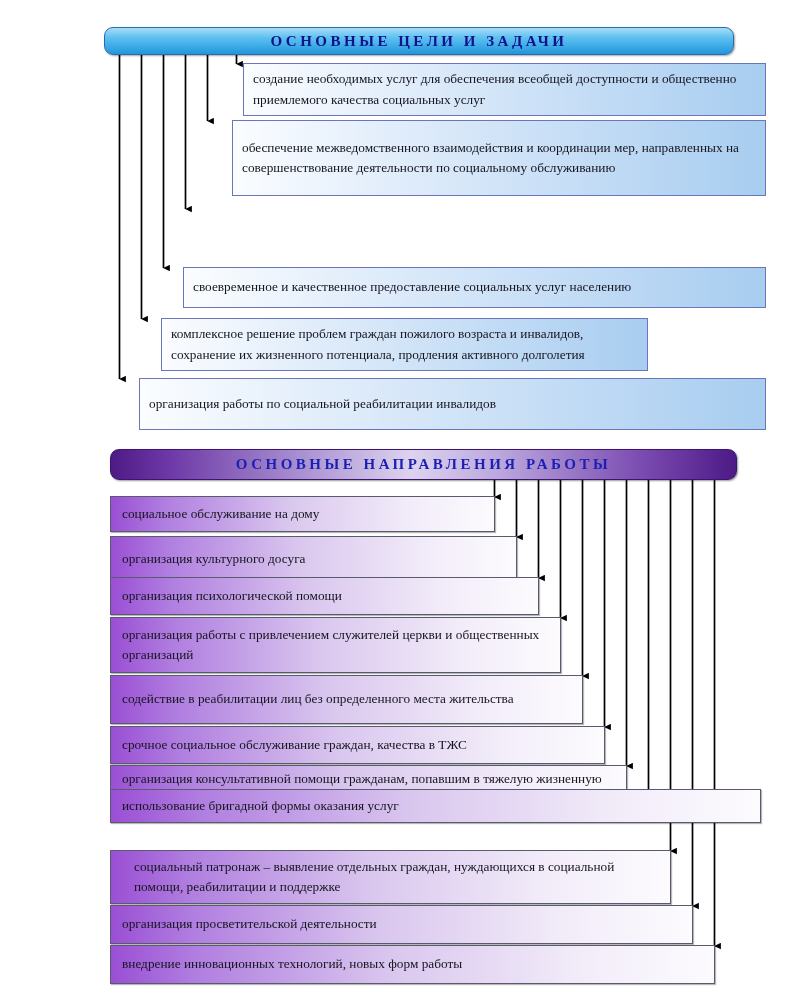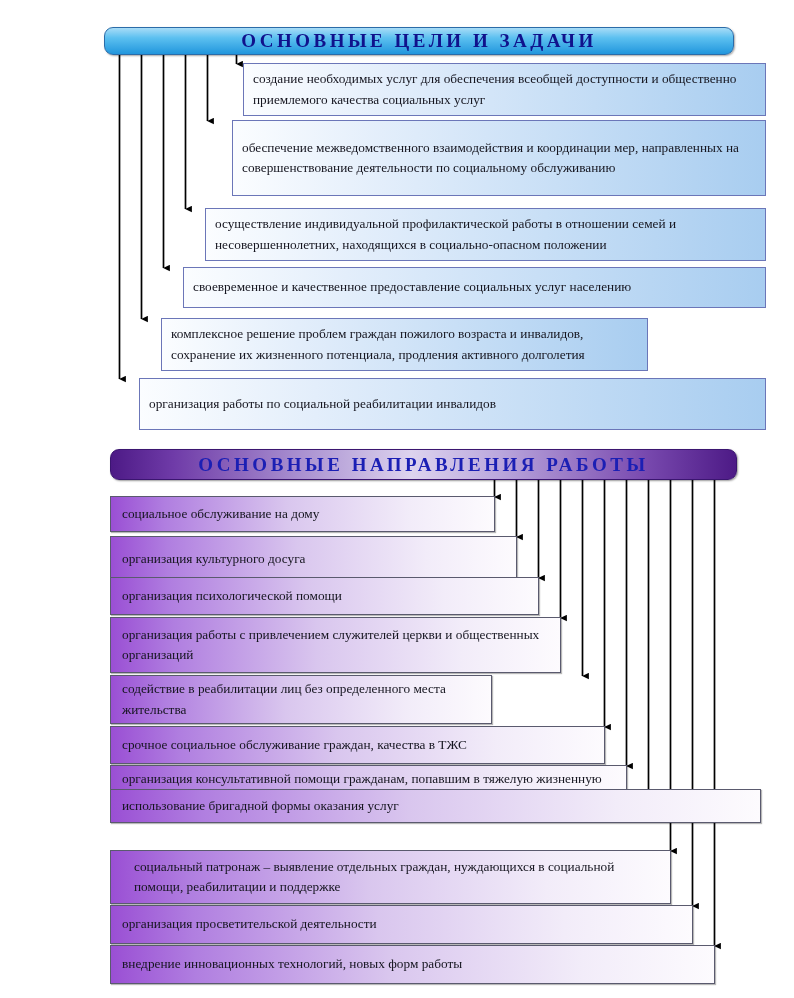--- a/index.html
+++ b/index.html
@@ -19,21 +19,21 @@
   .wires { position: absolute; left: 0; top: 0; width: 794px; height: 998px;
            pointer-events: none; }
 
   
   .hdr {
     position: absolute;
     display: flex; align-items: center; justify-content: center;
     border-radius: 9px;
     letter-spacing: 3.5px;
     font-weight: bold;
-    font-size: 19px;
+    font-size: 15px;
     white-space: nowrap;
   }
   .hdr-blue {
     left: 104px; top: 27px; width: 630px; height: 28px;
     background: linear-gradient(to bottom, #a8dcf7 0%, #5cc0f0 38%, #2196dd 100%);
     border: 1px solid #2b6ca8;
     color: #10128c;
     box-shadow: 1px 1px 2px rgba(0,0,0,0.35);
   }
   .hdr-purple {
@@ -105,23 +105,20 @@
   <div class="hdr hdr-blue">ОСНОВНЫЕ  ЦЕЛИ  И  ЗАДАЧИ</div>
 
   <div class="box box-blue" style="left:211px; top:63px; width:523px; height:53px;">
     <span>создание необходимых услуг для обеспечения всеобщей доступности и общественно приемлемого качества социальных услуг</span>
   </div>
 
   <div class="box box-blue" style="left:200px; top:120px; width:534px; height:76px;">
     <span>обеспечение межведомственного взаимодействия и координации мер, направленных на совершенствование деятельности по социальному обслуживанию</span>
   </div>
 
-  <div class="box box-blue" style="left:173px; top:208px; width:561px; height:53px;">
-    <span>осуществление индивидуальной профилактической работы в отношении семей и несовершеннолетних, находящихся в социально-опасном положении</span>
-  </div>
 
   <div class="box box-blue" style="left:151px; top:267px; width:583px; height:41px;">
     <span>своевременное и качественное предоставление социальных услуг населению</span>
   </div>
 
   <div class="box box-blue" style="left:129px; top:318px; width:487px; height:53px;">
     <span>комплексное решение проблем граждан пожилого возраста и инвалидов, сохранение их жизненного потенциала, продления активного долголетия</span>
   </div>
 
   <div class="box box-blue" style="left:107px; top:378px; width:627px; height:52px;">
@@ -139,21 +136,21 @@
   </div>
 
   <div class="box box-purple" style="left:110px; top:577px; width:429px; height:38px;">
     <span>организация психологической помощи</span>
   </div>
 
   <div class="box box-purple" style="left:110px; top:617px; width:451px; height:56px;">
     <span>организация работы с привлечением служителей церкви и общественных организаций</span>
   </div>
 
-  <div class="box box-purple" style="left:110px; top:675px; width:382px; height:49px;">
+  <div class="box box-purple" style="left:110px; top:675px; width:473px; height:49px;">
     <span>содействие в реабилитации лиц без определенного места жительства</span>
   </div>
 
   <div class="box box-purple" style="left:110px; top:726px; width:495px; height:38px;">
     <span>срочное социальное обслуживание граждан, качества в ТЖС</span>
   </div>
 
   <div class="box box-purple" style="left:110px; top:765px; width:517px; height:49px;">
     <span>организация консультативной помощи гражданам, попавшим в тяжелую жизненную ситуацию, нуждающимся в социальной поддержке</span>
   </div>

